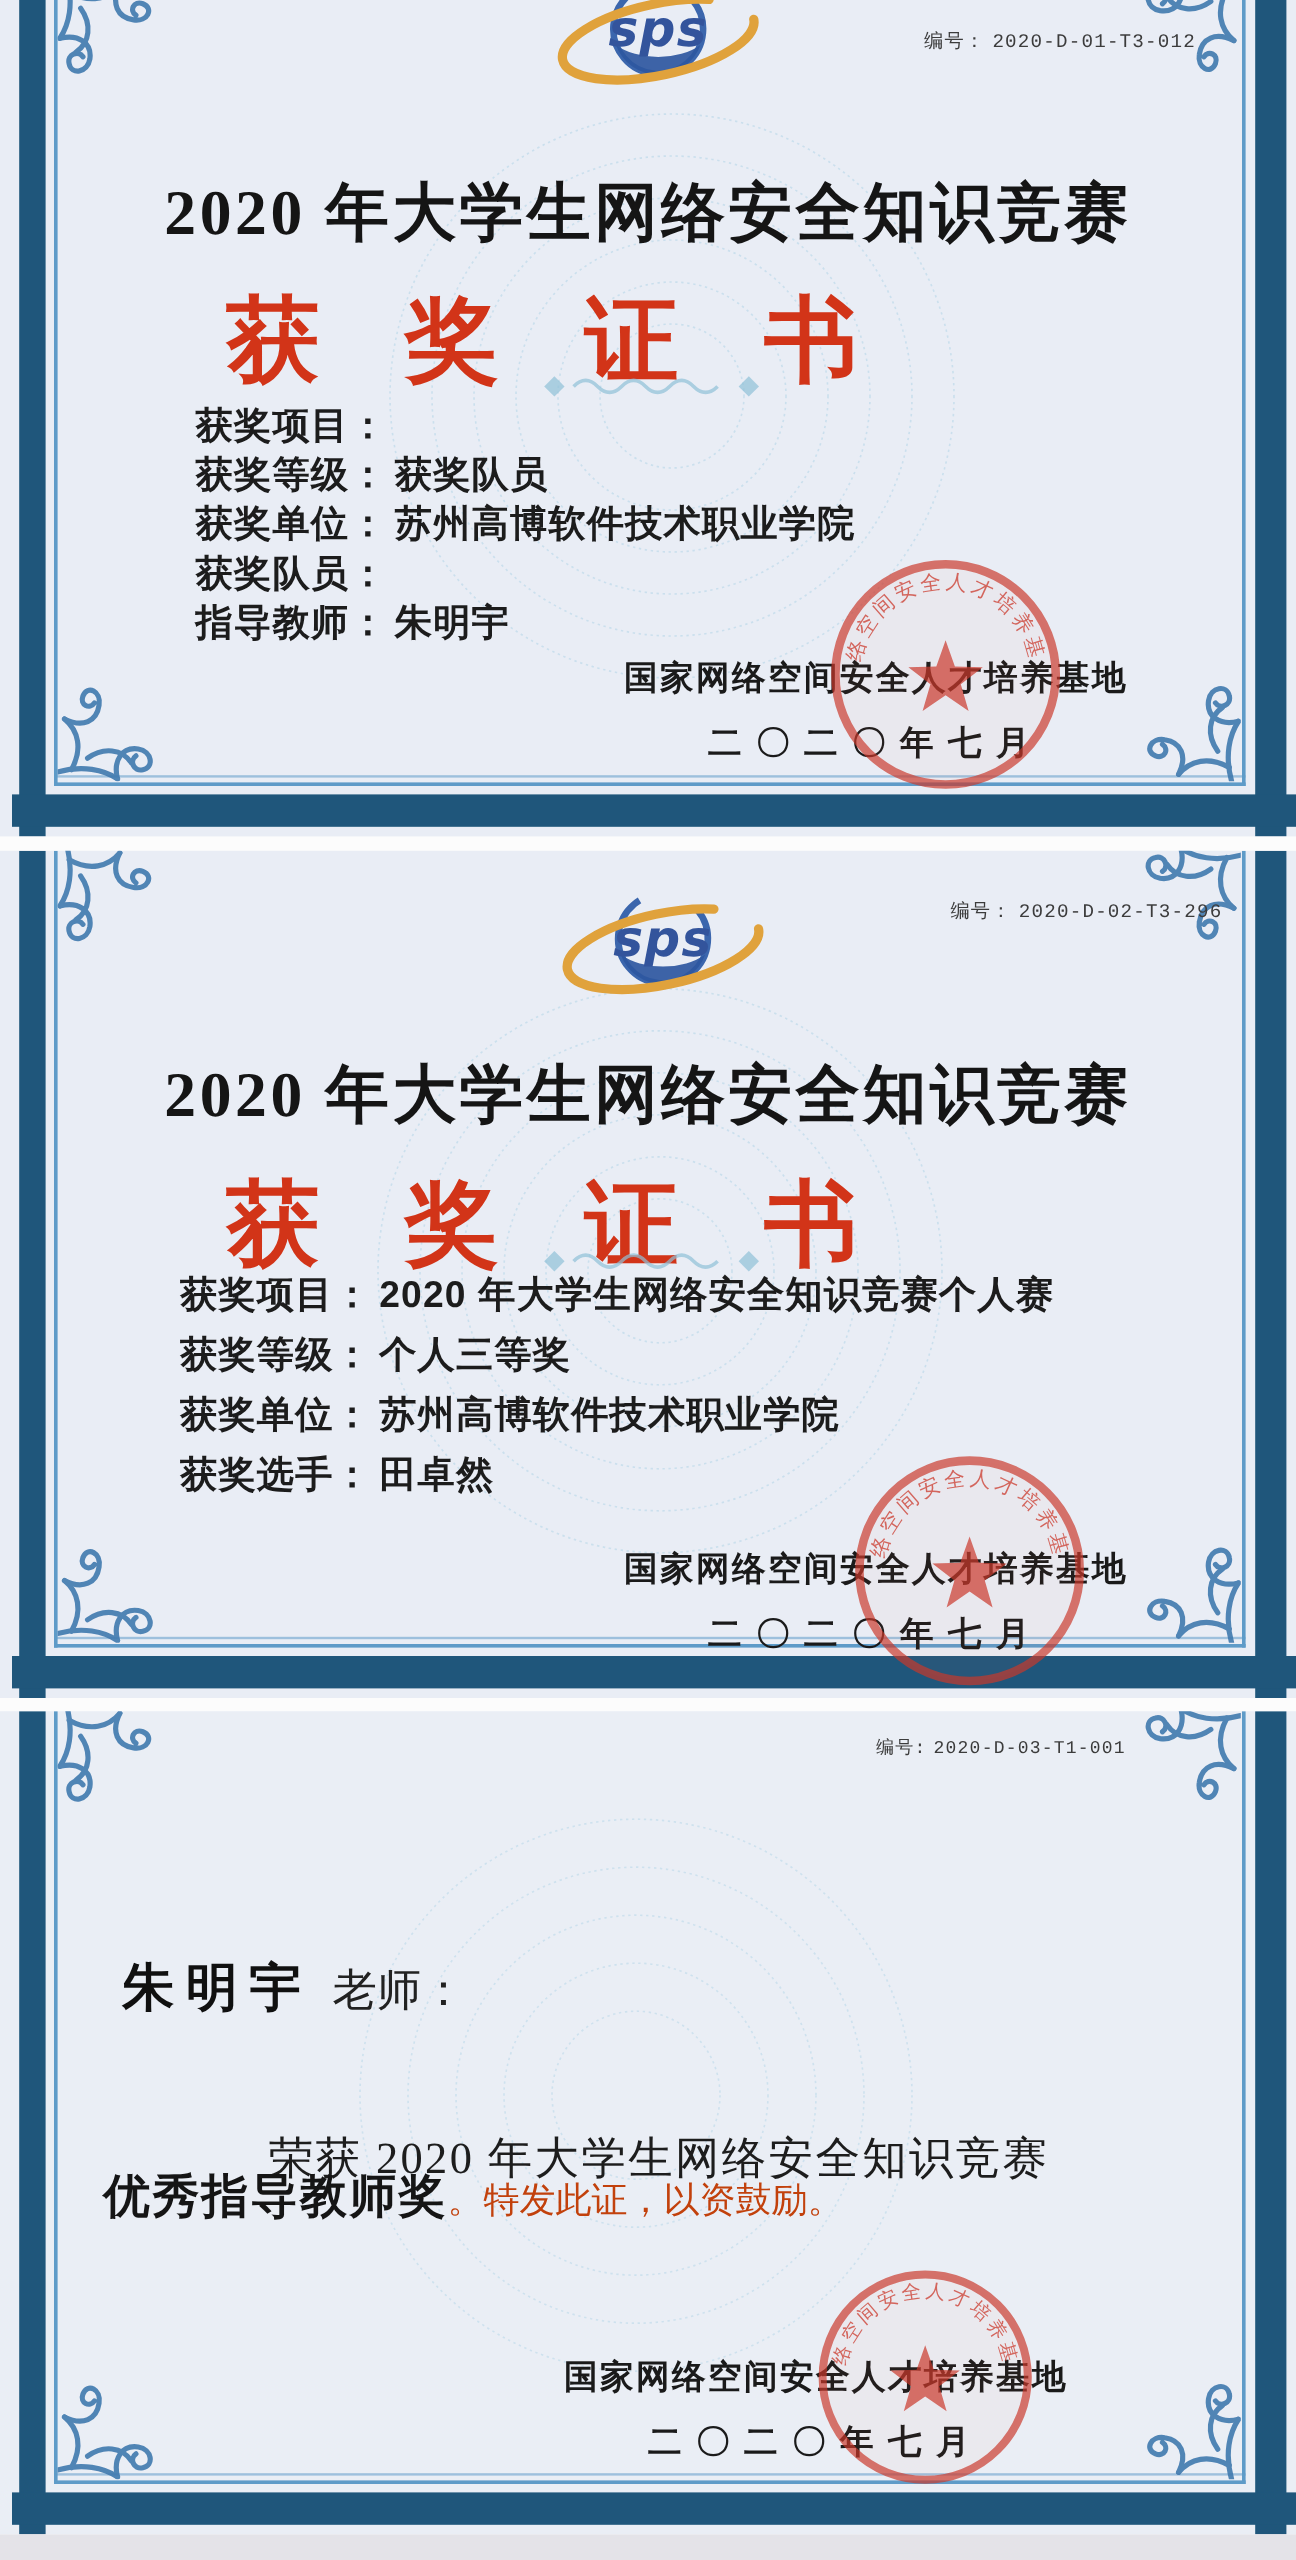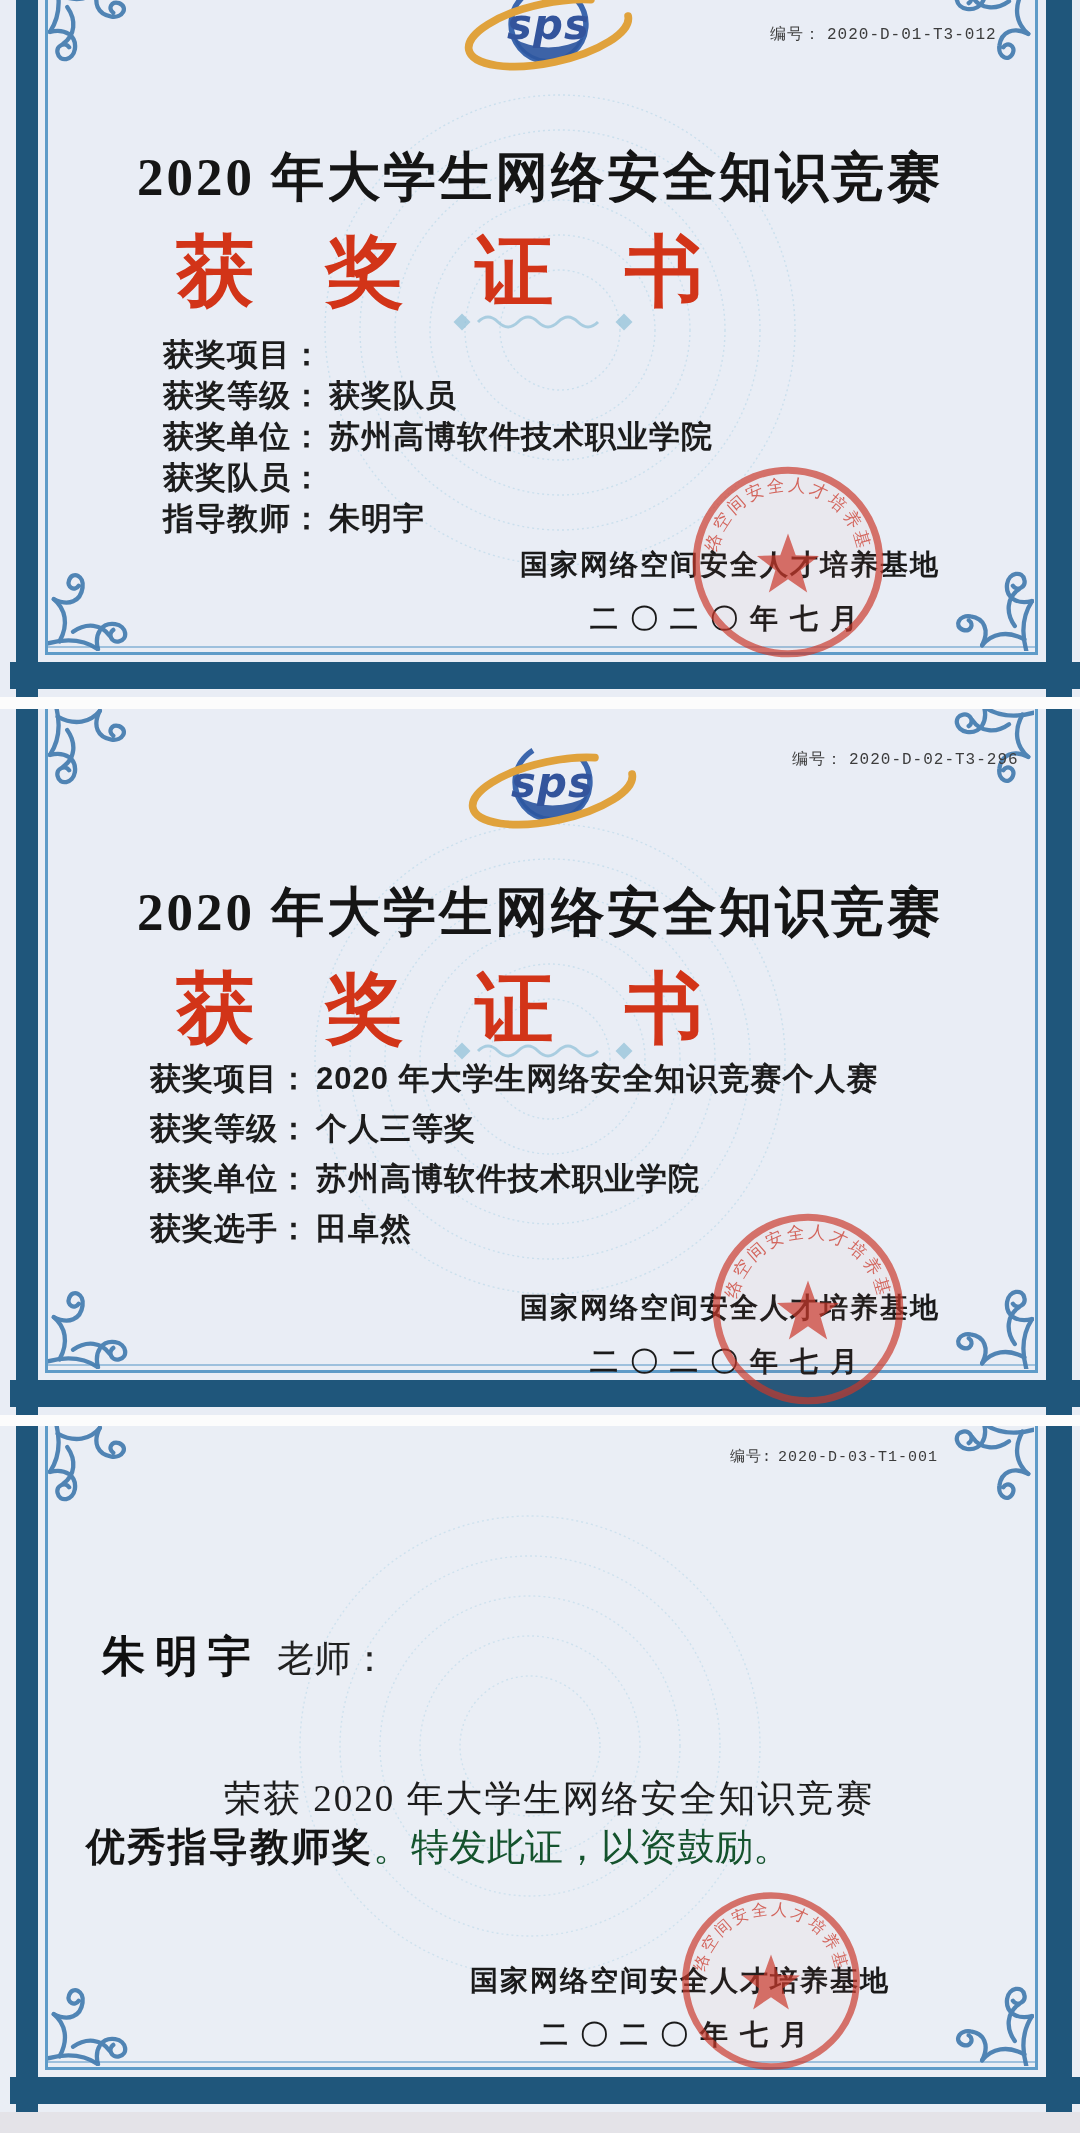--- a/index.html
+++ b/index.html
@@ -48,21 +48,21 @@
   #cert2 .serial{left:792px;top:40px;}
   #cert3 .serial{left:730px;top:21px;font-size:15px;}
   .serial .lbl{margin-right:6px;}
 
   
   .cert-title{position:absolute;left:0;width:1080px;margin:0;text-align:center;
               font-family:"Liberation Serif",serif;font-weight:bold;font-size:53px;color:#151515;
               letter-spacing:3px;}
   #cert1 .cert-title{top:142px;}
   #cert2 .cert-title{top:168px;}
-  .award-title{position:absolute;left:0;width:879px;margin:0;text-align:center;
+  .award-title{position:absolute;left:0;width:879px;margin:12px;text-align:center;
                font-family:"Liberation Serif",serif;font-weight:900;font-size:78px;color:#d23418;
                letter-spacing:26px;text-indent:26px;}
   #cert1 .award-title{top:220px;}
   #cert2 .award-title{top:248px;}
   #cert3 .award-title{top:64px;font-size:84px;letter-spacing:46px;text-indent:46px;}
 
   
   .fields{position:absolute;}
   #cert1 .fields{left:163px;top:339px;}
   #cert2 .fields{left:150px;top:354px;}
@@ -87,23 +87,23 @@
   #cert2 .seal{left:706px;top:498px;width:204px;height:204px;}
   #cert3 .seal{left:676px;top:460px;width:190px;height:190px;}
 
   
   .recipient-line{position:absolute;left:102px;top:202px;display:flex;align-items:baseline;}
   .recipient-name{font-family:"Liberation Serif",serif;font-weight:bold;font-size:43px;color:#101010;
                   letter-spacing:10px;}
   .recipient-suffix{margin-left:16px;font-family:"Liberation Serif",serif;font-size:37px;color:#222;}
   .body-line1{position:absolute;left:224px;top:310px;font-family:"Liberation Serif",serif;font-size:37px;
               color:#1d1d1d;letter-spacing:2px;white-space:nowrap;margin-top:38px;}
-  .body-line2{position:absolute;left:86px;top:394px;display:flex;align-items:baseline;white-space:nowrap;}
+  .body-line2{position:absolute;left:86px;top:377px;display:flex;align-items:baseline;white-space:nowrap;}
   .body-bold{font-weight:bold;font-size:39px;color:#151515;letter-spacing:2px;}
-  .body-rest{font-family:"Liberation Serif",serif;font-size:38px;color:#14532d;}
+  .body-rest{font-family:"Liberation Serif",serif;font-size:30px;color:#c2410c;}
 </style>
 </head>
 <body>
 
 <div class="stage">
 
   <section class="cert" id="cert1">
     <svg class="wm" viewBox="0 0 520 520">
       <g fill="none" stroke="#aed3e6" stroke-width="1.4" opacity=".5">
         <circle cx="260" cy="260" r="60" stroke-dasharray="2 3"></circle>

